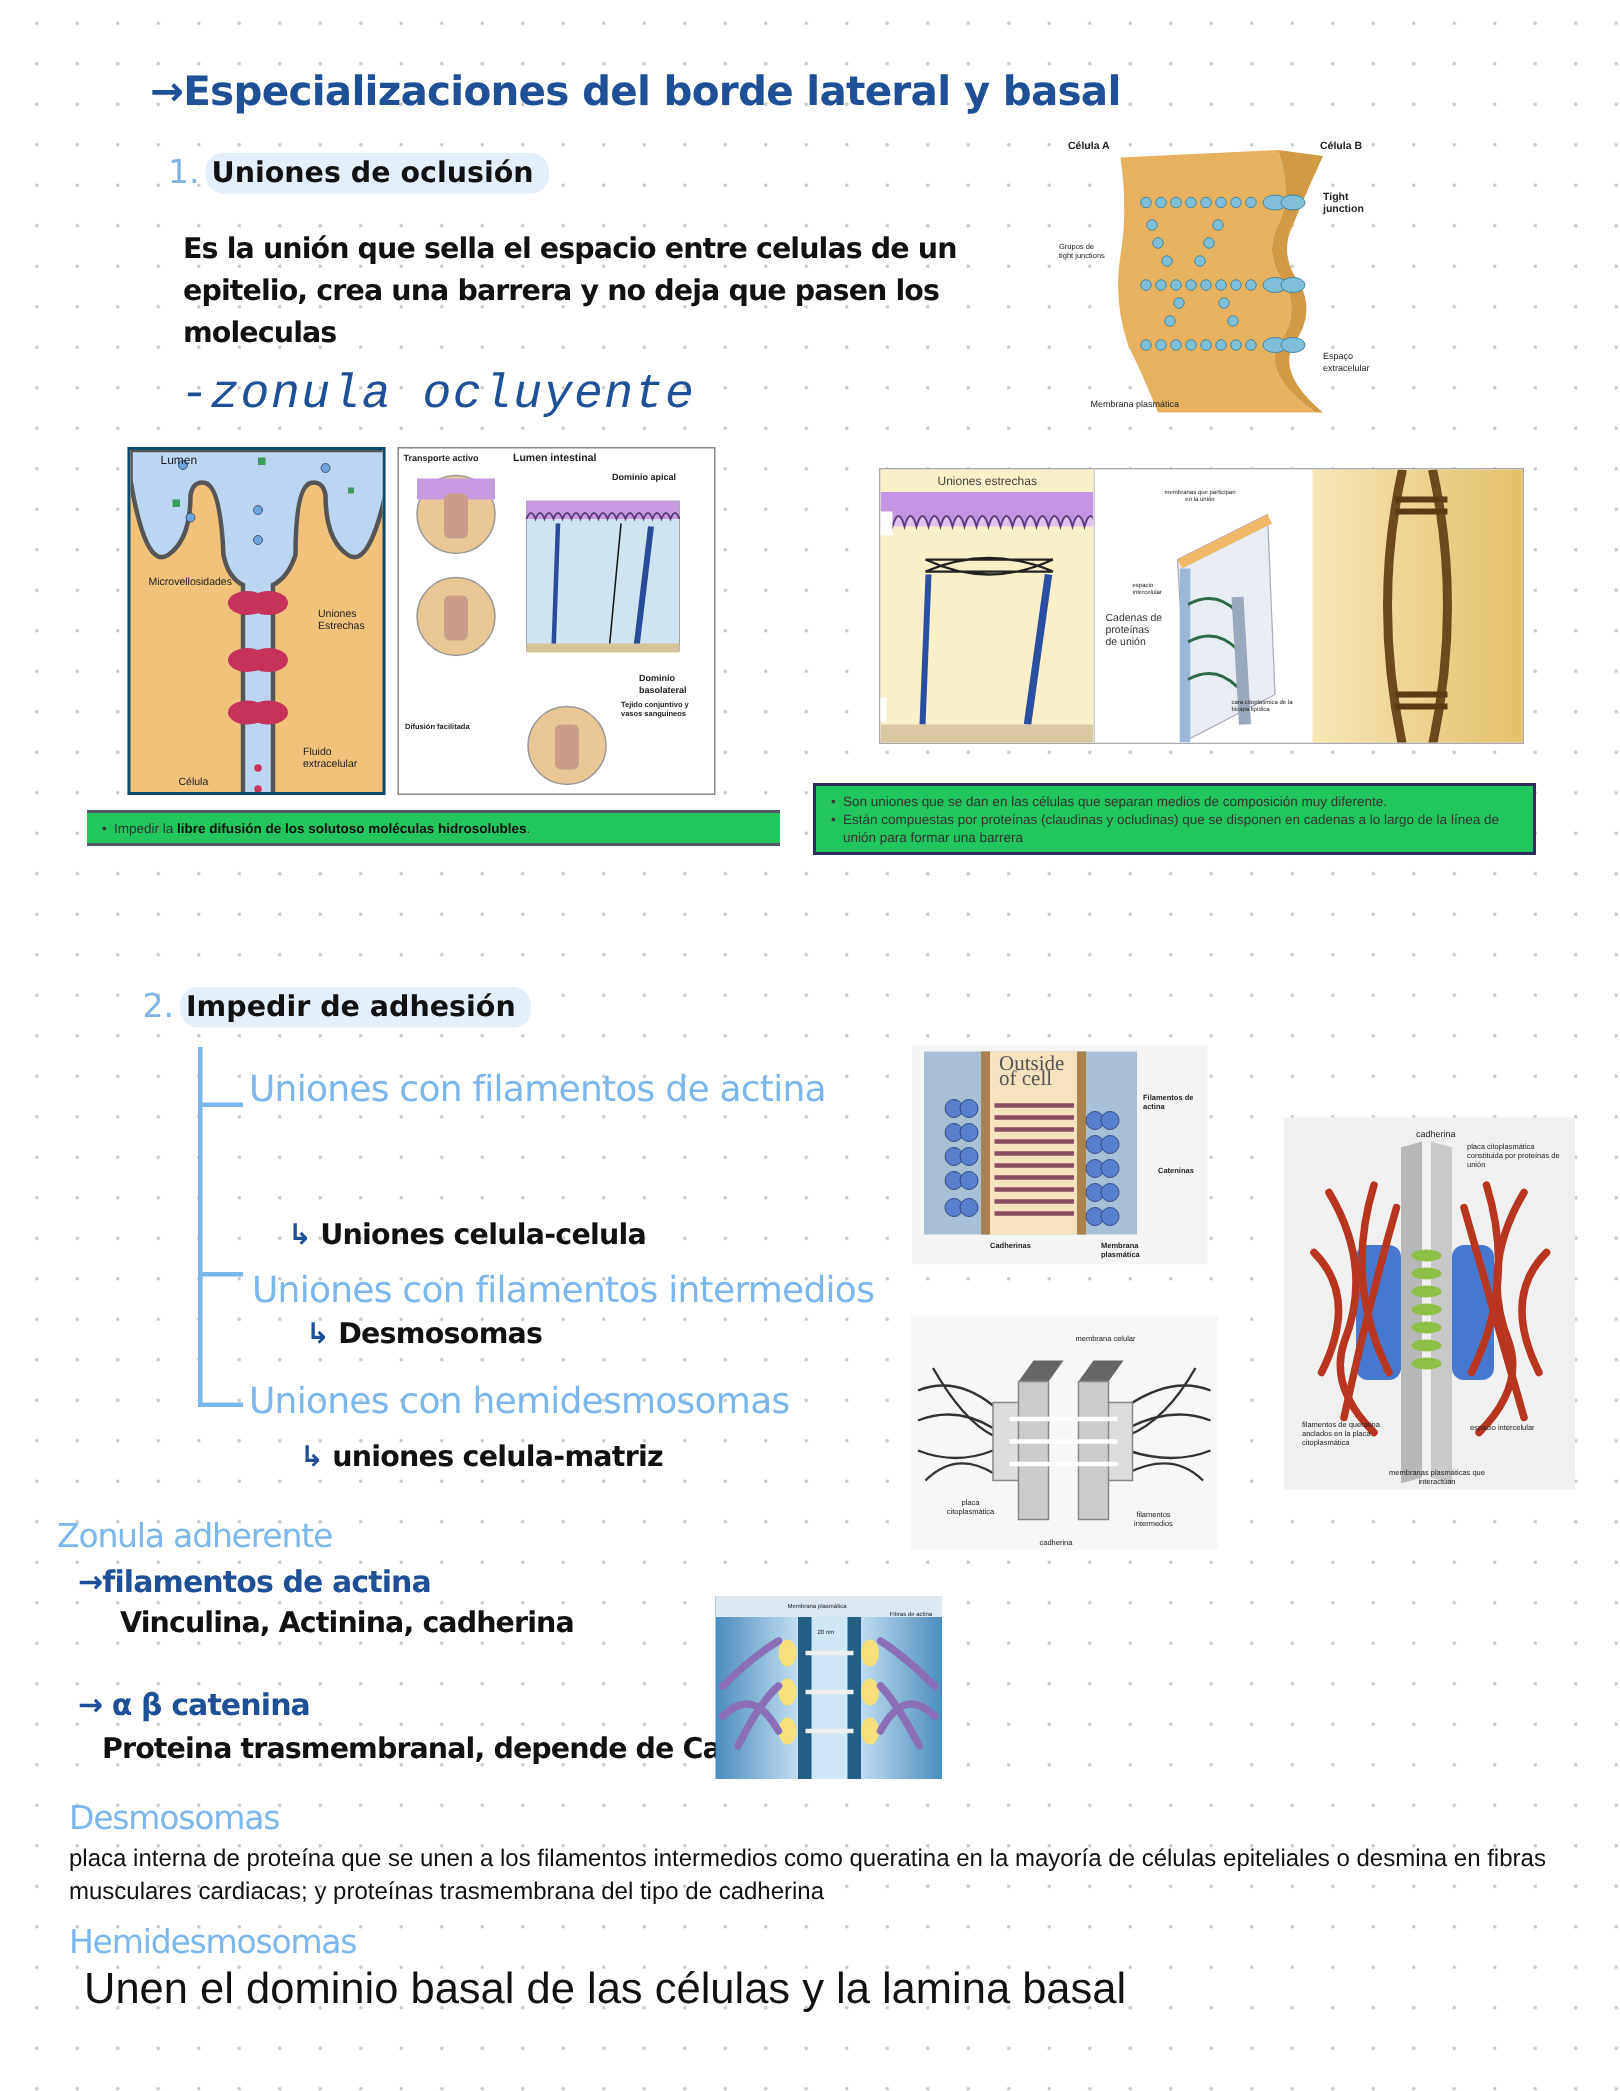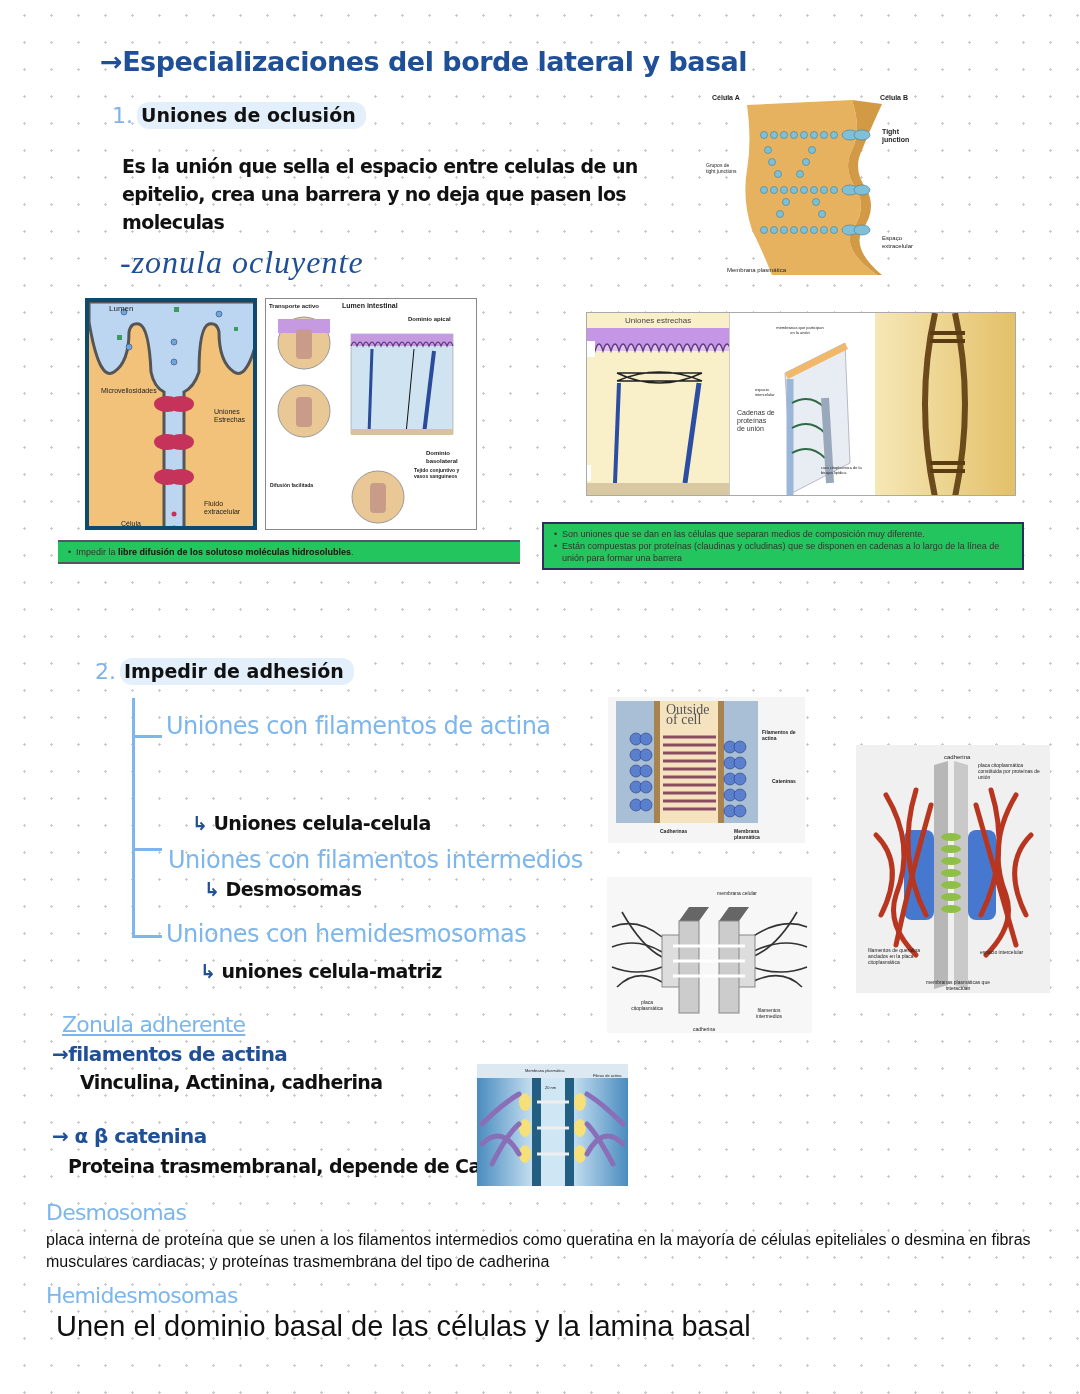--- a/index.html
+++ b/index.html
@@ -72,21 +72,21 @@
   <span>→</span><span>Especializaciones del borde lateral y basal</span>
 </div>
 
 <div class="abs section-head" style="left:112px; top:102px;">
   <span class="num">1.</span>
   <span class="pill">Uniones de oclusión</span>
 </div>
 
 <div class="abs body-hand" style="left:122px; top:152px; width:540px;">Es la unión que sella el espacio entre celulas de un epitelio, crea una barrera y no deja que pasen los moleculas</div>
 
-<div class="abs" style="left:120px; top:244px; font-family:Liberation Serif, serif; font-style:italic; font-size:32px; color:#1f4f96; letter-spacing:1px;">-zonula ocluyente</div>
+<div class="abs" style="left:120px; top:244px; font-family:Liberation Mono, monospace; font-style:italic; font-size:32px; color:#1f4f96; letter-spacing:1px;">-zonula ocluyente</div>
 
 <div class="fig" style="left:702px; top:90px; width:230px; height:190px; background:transparent;">
   <svg width="230" height="190" viewBox="0 0 230 190">
     <path d="M45 15 L150 10 Q160 40 150 60 Q140 80 155 100 Q165 120 150 140 Q140 160 175 185 L70 185 Q60 160 50 140 Q40 110 45 80 Q50 50 45 15Z" fill="#e7b25f"></path>
     <path d="M150 10 L180 14 Q168 40 160 60 Q150 80 165 100 Q175 120 160 140 Q150 160 180 185 L175 185 Q140 160 150 140 Q165 120 155 100 Q140 80 150 60 Q160 40 150 10Z" fill="#d29a45"></path>
     <g fill="#7fc0d8" stroke="#3b7f9a" stroke-width="0.6">
       <circle cx="62" cy="45" r="3.5"></circle>
         <circle cx="72" cy="45" r="3.5"></circle>
         <circle cx="82" cy="45" r="3.5"></circle>
         <circle cx="92" cy="45" r="3.5"></circle>
@@ -129,21 +129,21 @@
     </g>
   </svg>
   <span class="fig-label b" style="left:10px; top:4px;">Célula A</span>
   <span class="fig-label b" style="left:178px; top:4px;">Célula B</span>
   <span class="fig-label b" style="left:180px; top:38px; width:45px;">Tight junction</span>
   <span class="fig-label" style="left:4px; top:72px; width:34px; font-size:5px; line-height:6px;">Grupos de tight junctions</span>
   <span class="fig-label" style="left:180px; top:144px; width:48px; font-size:6px;">Espaço extracelular</span>
   <span class="fig-label" style="left:25px; top:176px; font-size:6px;">Membrana plasmática</span>
 </div>
 
-<div class="fig" style="left:85px; top:298px; width:172px; height:232px; background:#f2c27a; border:4px solid #0c4a6e;">
+<div class="fig" style="left:85px; top:298px; width:172px; height:232px; background:#f2c27a; border:2px solid #0c4a6e;">
   <svg width="172" height="232" viewBox="0 0 172 232">
     <path d="M0 0 H172 V20 Q160 80 145 70 Q130 60 130 30 Q128 20 120 22 Q110 25 110 70 Q105 85 95 90 L95 232 H75 L75 90 Q65 85 62 70 Q60 25 50 22 Q42 20 40 30 Q40 60 25 70 Q10 80 0 20 Z" fill="#bcd6f1" stroke="#555" stroke-width="3"></path>
     <g fill="#c5335a">
       <ellipse cx="78" cy="102" rx="13" ry="8"></ellipse>
         <ellipse cx="92" cy="102" rx="13" ry="8"></ellipse>
       <ellipse cx="78" cy="140" rx="13" ry="8"></ellipse>
         <ellipse cx="92" cy="140" rx="13" ry="8"></ellipse>
       <ellipse cx="78" cy="175" rx="13" ry="8"></ellipse>
         <ellipse cx="92" cy="175" rx="13" ry="8"></ellipse>
     </g>
@@ -368,21 +368,21 @@
         <line x1="66" y1="84" x2="138" y2="84"></line>
         <line x1="66" y1="99" x2="138" y2="99"></line>
       </g>
   </svg>
   <span class="fig-label" style="left:110px; top:12px; font-size:5px;">membrana celular</span>
   <span class="fig-label" style="left:24px; top:122px; width:32px; font-size:5px; line-height:6px; text-align:center;">placa citoplasmática</span>
   <span class="fig-label" style="left:86px; top:148px; font-size:5px;">cadherina</span>
   <span class="fig-label" style="left:144px; top:130px; width:36px; font-size:5px; line-height:6px; text-align:center;">filamentos intermedios</span>
 </div>
 
-<div class="bottom-head" style="left:62px; top:1012px;text-decoration:underline;">Zonula adherente</div>
+<div class="bottom-head" style="left:38px; top:1012px;">Zonula adherente</div>
 <div class="abs" style="left:52px; top:1042px; font-family:'DejaVu Sans',sans-serif; font-size:20px; color:#1f4f96; font-weight:600; letter-spacing:-0.6px;">
   <span>→</span><span>filamentos de actina</span>
 </div>
 <div class="abs body-hand" style="left:80px; top:1068px;">Vinculina, Actinina, cadherina</div>
 
 <div class="abs" style="left:52px; top:1124px; font-family:'DejaVu Sans',sans-serif; font-size:20px; color:#1f4f96; font-weight:600; letter-spacing:-0.6px;">
   <span>→</span> <span>α β catenina</span>
 </div>
 <div class="abs body-hand" style="left:68px; top:1152px;">Proteina trasmembranal, depende de Calcio</div>
 

